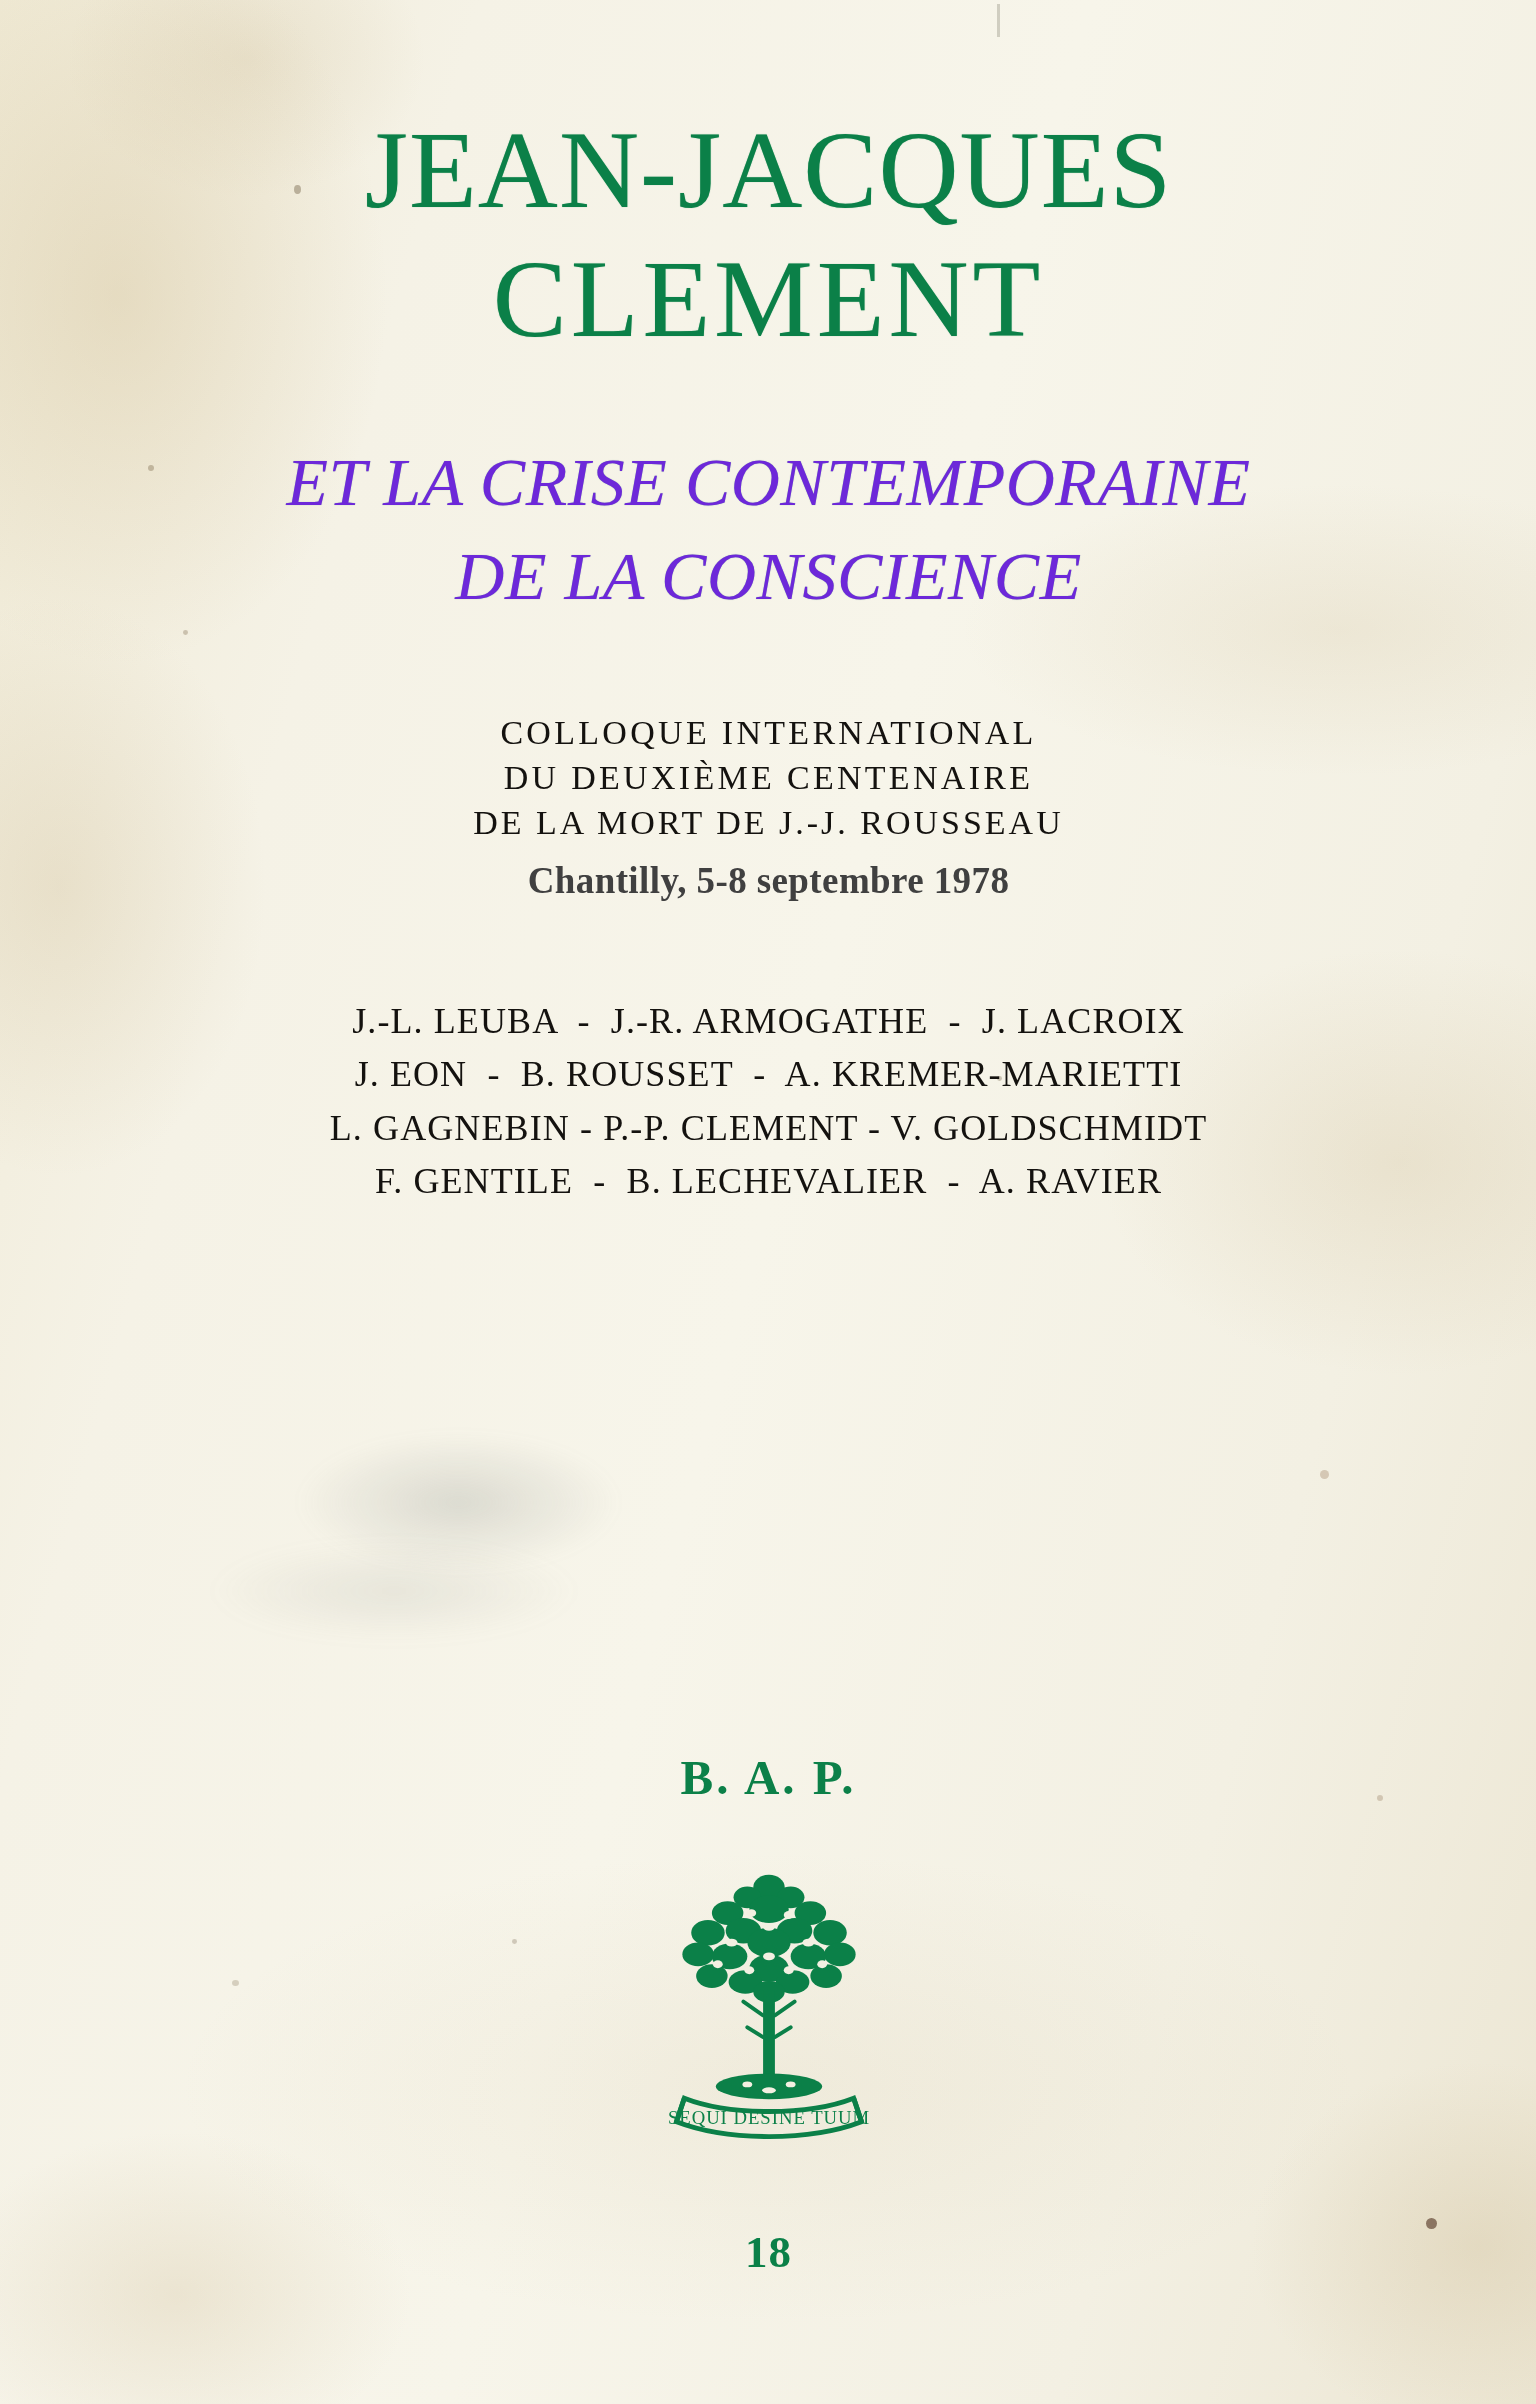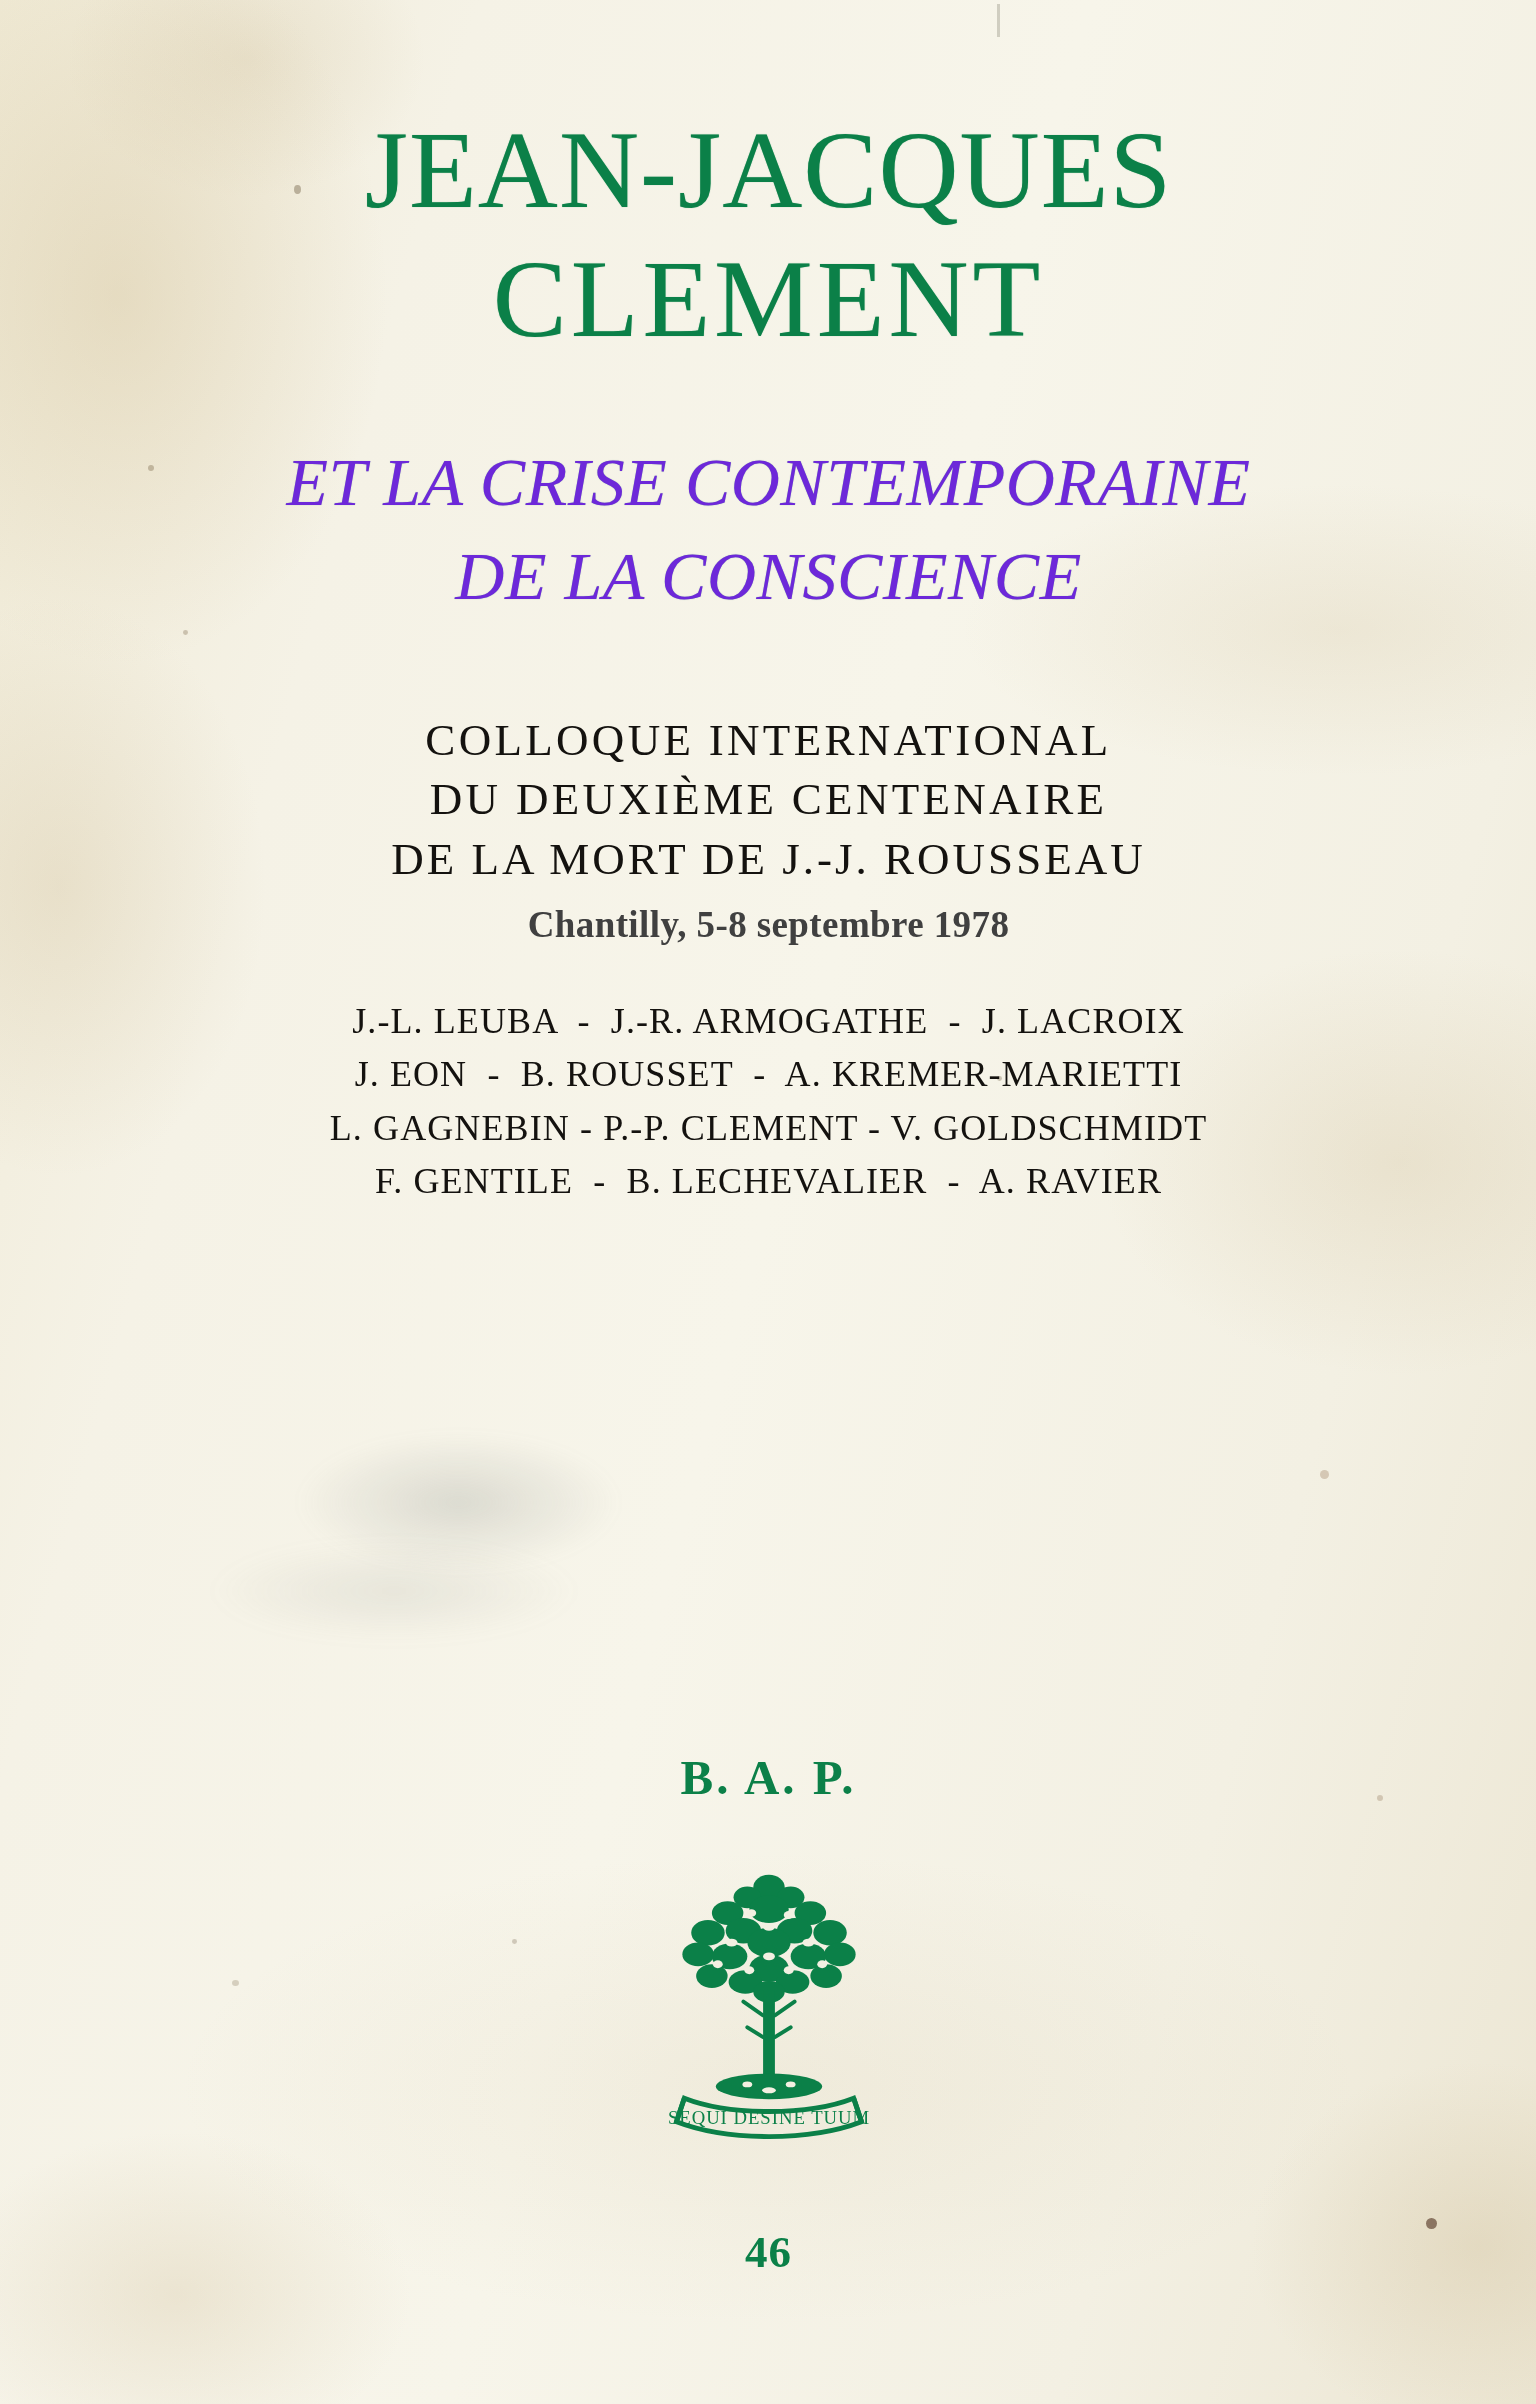--- a/index.html
+++ b/index.html
@@ -72,21 +72,21 @@
     font-style:italic;
   }
   .subtitle-line.s2{margin-top:25.6px;}
 
   .colloque-block{
     position:absolute;left:0;right:0;top:711px;text-align:center;
     color:#14120f;
   }
   .colloque-line{
     font-family:"Liberation Serif", serif;
-    font-size:45px;
+    font-size:34px;
     letter-spacing:3.3px;
     line-height:1.32;
     white-space:pre;
   }
   .colloque-line.c3{letter-spacing:3px;}
   .date-line{
     font-family:"Liberation Serif", serif;
     font-size:37px;
     letter-spacing:0.4px;
     font-weight:700;
@@ -244,17 +244,17 @@
 
           <path d="M44,250 C90,268 170,268 216,250 L224,274 C172,294 88,294 36,274 Z" fill="none" stroke-width="5"></path>
           <path d="M44,250 L36,274 M216,250 L224,274" stroke-width="5" fill="none"></path>
         </g>
         <text x="130" y="276" text-anchor="middle" font-family="Liberation Serif, serif" font-size="19" letter-spacing="1" fill="#0b8048">SEQUI DESINE TUUM</text>
       </svg>
     </span>
   </div>
 
   <div class="page-number">
-    <span class="page-number-text">46</span>
+    <span class="page-number-text">18</span>
   </div>
 
 </div>
 
 
 </body></html>

